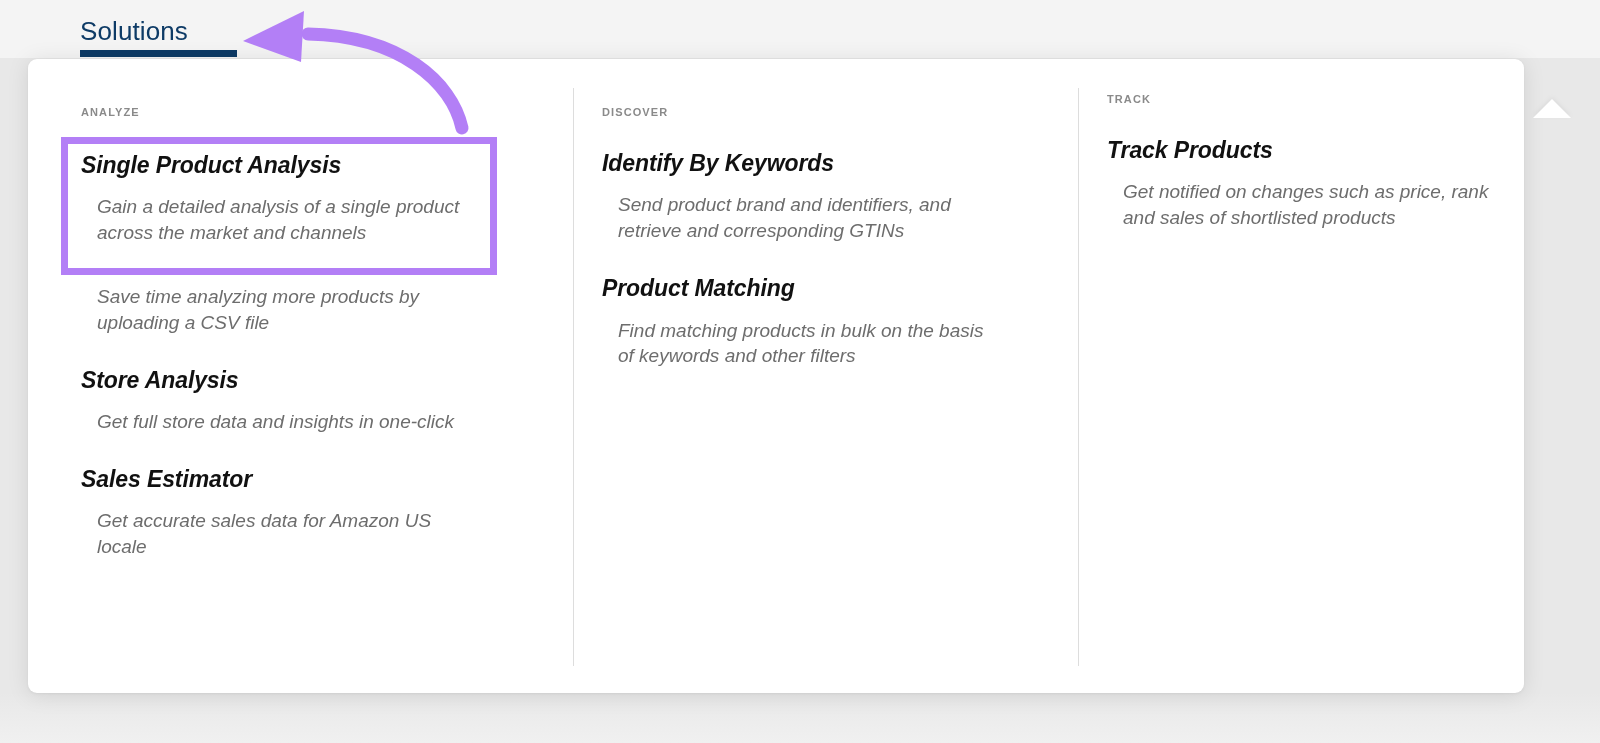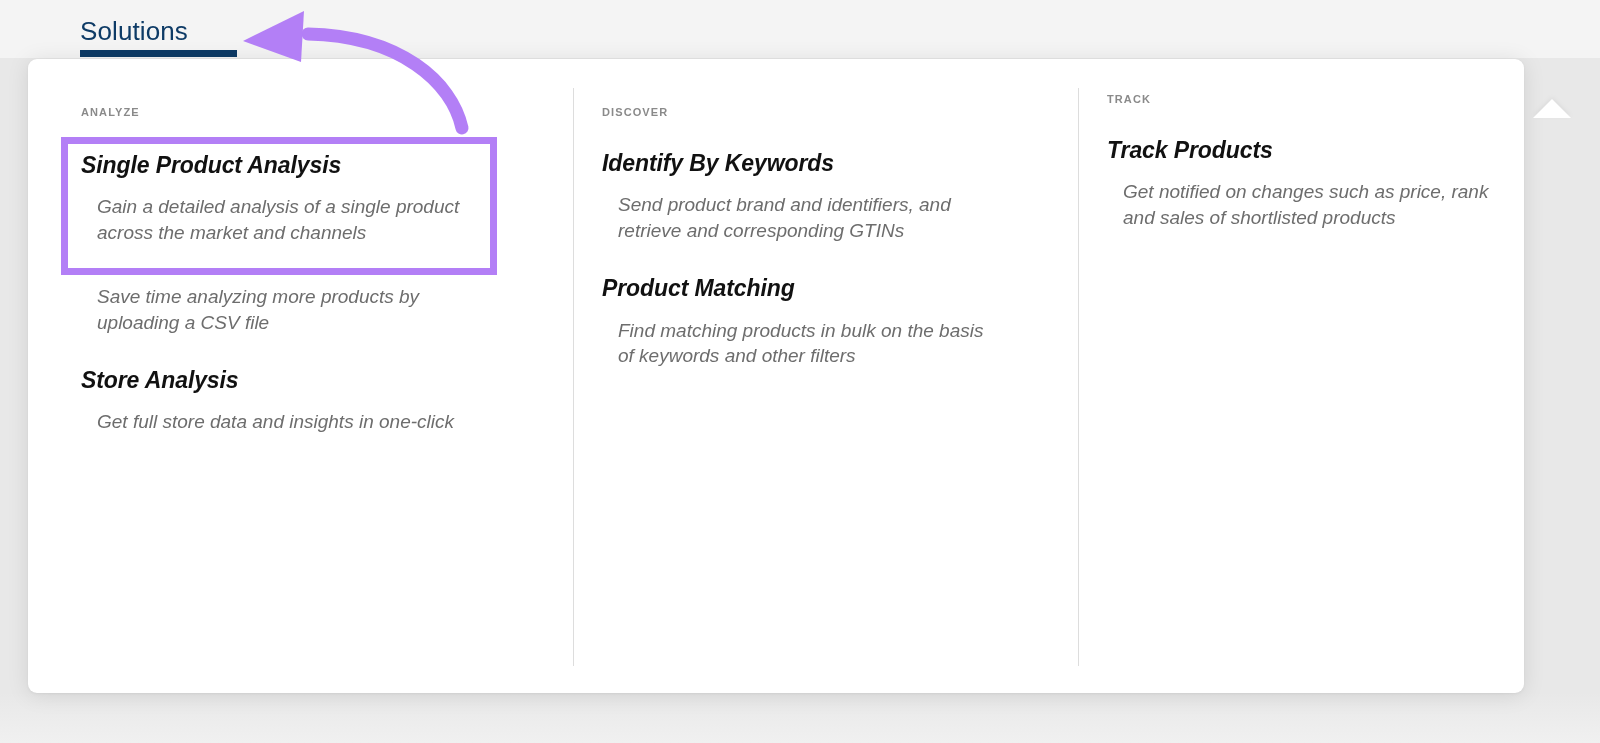--- a/index.html
+++ b/index.html
@@ -215,20 +215,24 @@
 
       <div class="menu-entry">
         <div class="menu-entry-desc">Save time analyzing more products by uploading a CSV file</div>
       </div>
 
       <div class="menu-entry">
         <div class="menu-entry-title">Store Analysis</div>
         <div class="menu-entry-desc">Get full store data and insights in one-click</div>
       </div>
 
+      <div class="menu-entry">
+        <div class="menu-entry-title">Sales Estimator</div>
+        <div class="menu-entry-desc">Get accurate sales data for Amazon US locale</div>
+      </div>
     </div>
 
     <div class="menu-column col-discover">
       <div class="column-heading">DISCOVER</div>
 
       <div class="menu-entry">
         <div class="menu-entry-title">Identify By Keywords</div>
         <div class="menu-entry-desc">Send product brand and identifiers, and retrieve and corresponding GTINs</div>
       </div>
 

